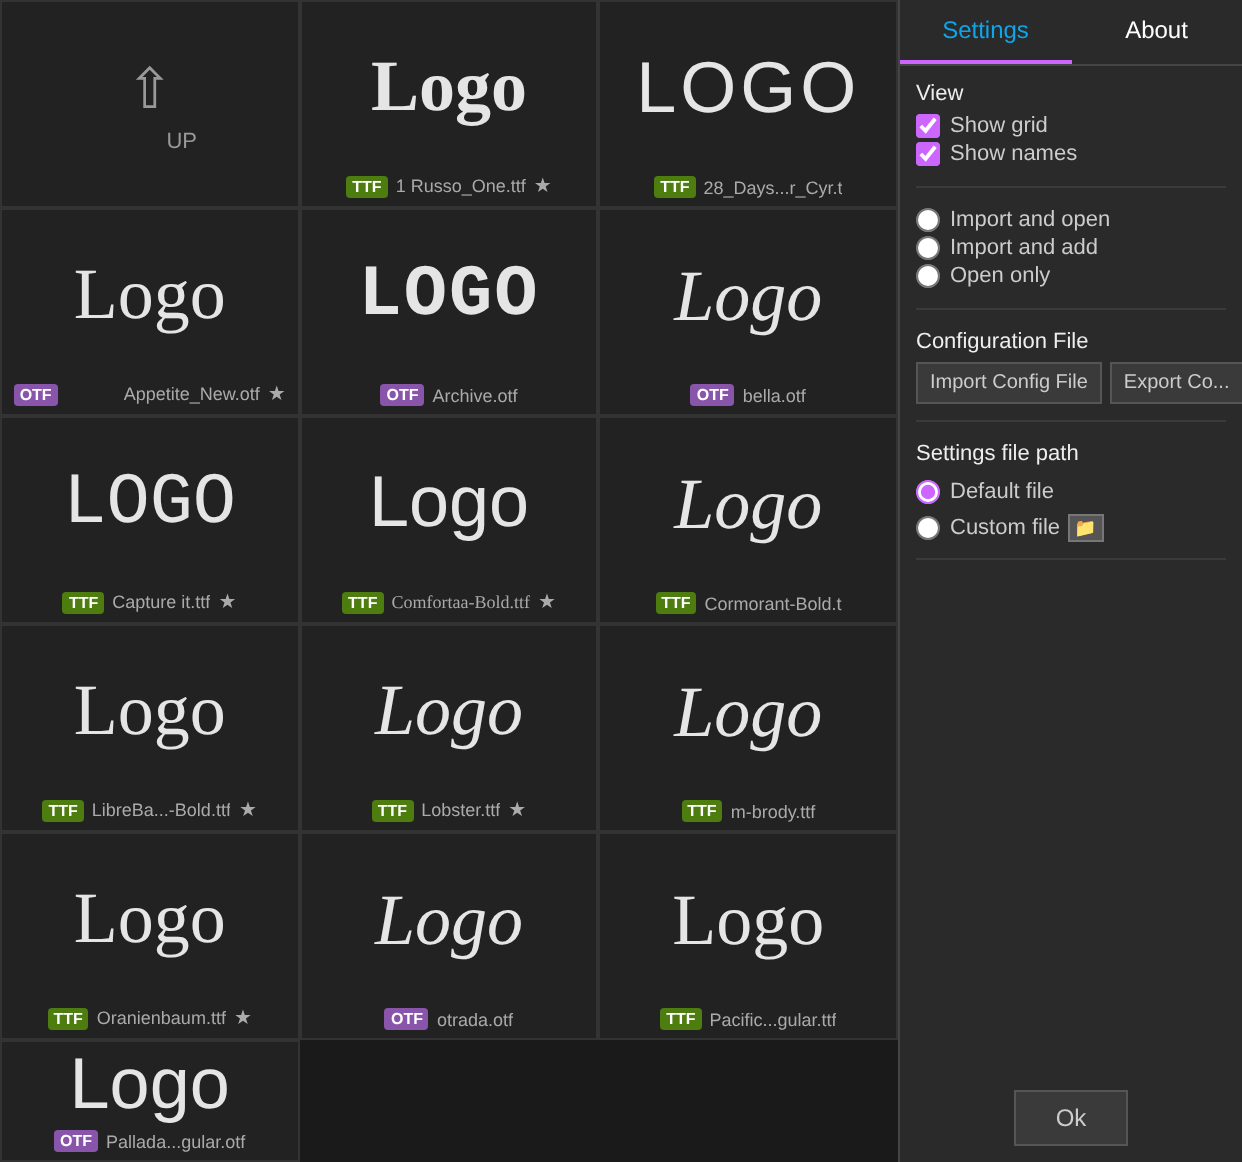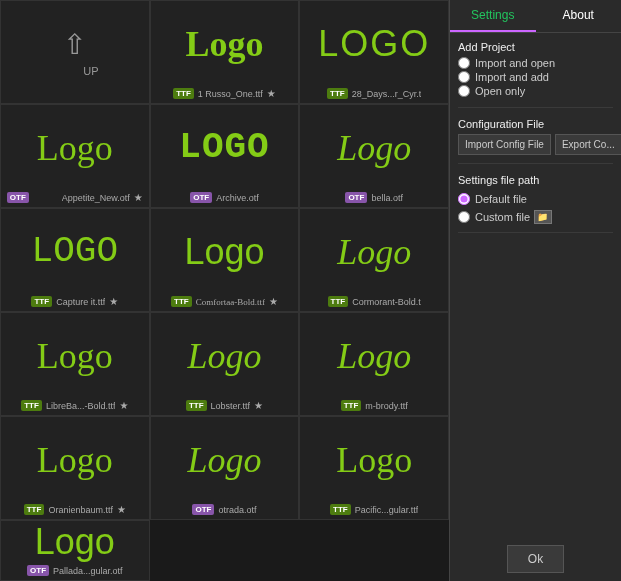--- a/index.html
+++ b/index.html
@@ -31,21 +31,21 @@
       flex-direction: column;
       align-items: center;
       justify-content: center;
       background: #222;
       cursor: pointer;
       overflow: hidden;
     }
 
     .font-preview {
       font-size: 36px;
-      color: #84cc16;
+      color: #e5e5e5;
       text-align: center;
       flex: 1;
       display: flex;
       align-items: center;
       justify-content: center;
       width: 100%;
     }
 
     .font-name-row {
       display: flex;
@@ -113,21 +113,21 @@
       flex: 1;
       padding: 8px 4px;
       text-align: center;
       font-size: 12px;
       cursor: pointer;
       color: #ffffff;
       background: #2a2a2a;
     }
 
     .tab.active {
-      color: #22c55e;
+      color: #0ea5e9;
       border-bottom: 2px solid #cc66ff;
     }
 
     .settings-content {
       padding: 8px;
       display: flex;
       flex-direction: column;
       gap: 10px;
       flex: 1;
       overflow-y: auto;
@@ -379,23 +379,33 @@
     </div>
   </div>
 
 <div class="settings-panel">
   <div class="tabs">
     <div class="tab active">Settings</div>
     <div class="tab">About</div>
   </div>
   <div class="settings-content">
 
-
     <div class="section">
-      <div class="section-title">Add Project</div>
+      <div class="section-title">View</div>
+      <label class="checkbox-row">
+        <input type="checkbox" checked="" style="">
+        <span>Show grid</span>
+      </label>
+      <label class="checkbox-row">
+        <input type="checkbox" checked="" style="">
+        <span>Show names</span>
+      </label>
+    </div>
+
+    <div class="section">
       <label class="radio-row">
         <input type="radio" name="add_project" style="">
         <span>Import and open</span>
       </label>
       <label class="radio-row">
         <input type="radio" name="add_project" style="">
         <span>Import and add</span>
       </label>
       <label class="radio-row">
         <input type="radio" name="add_project" style="">

